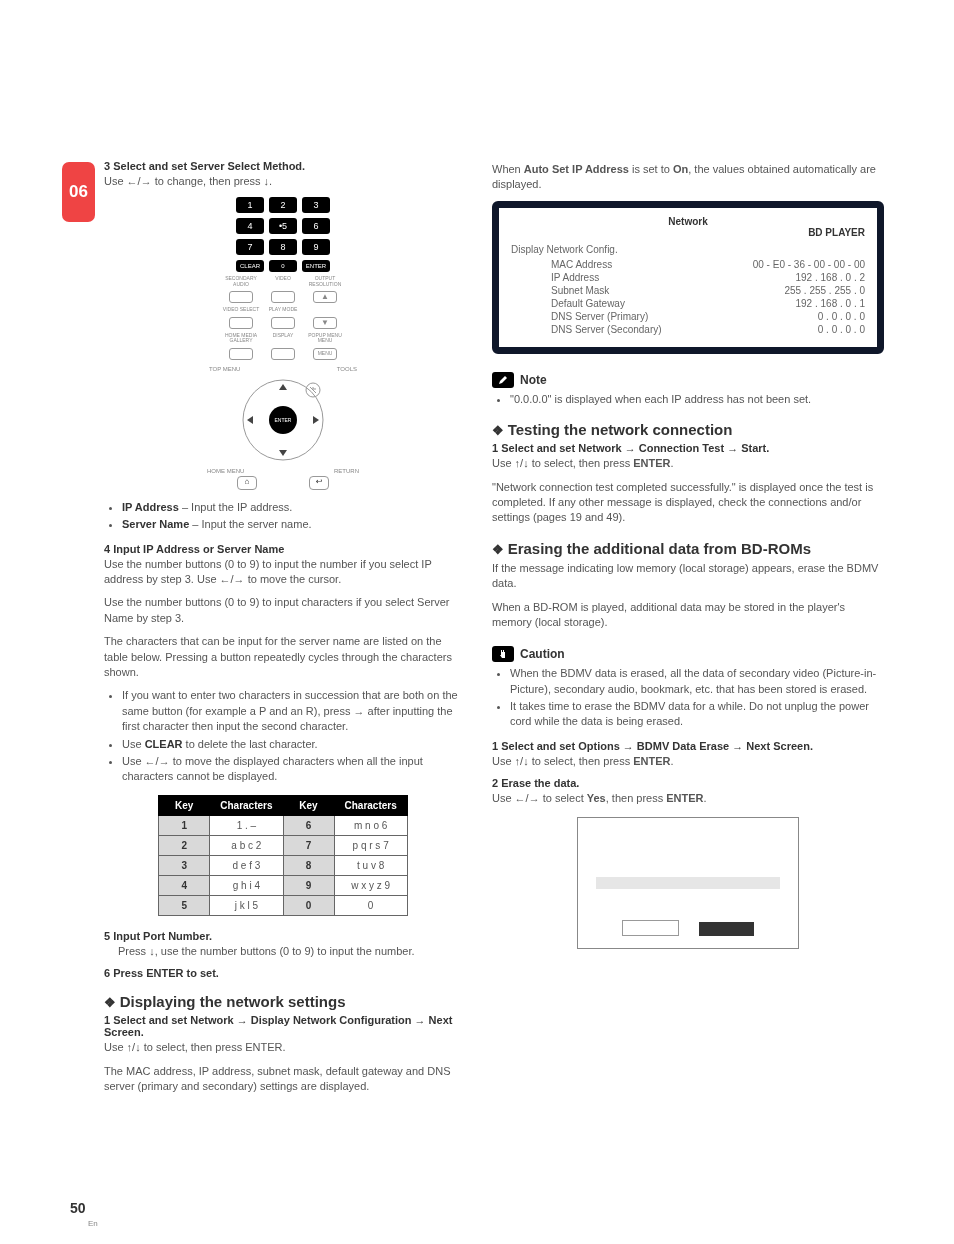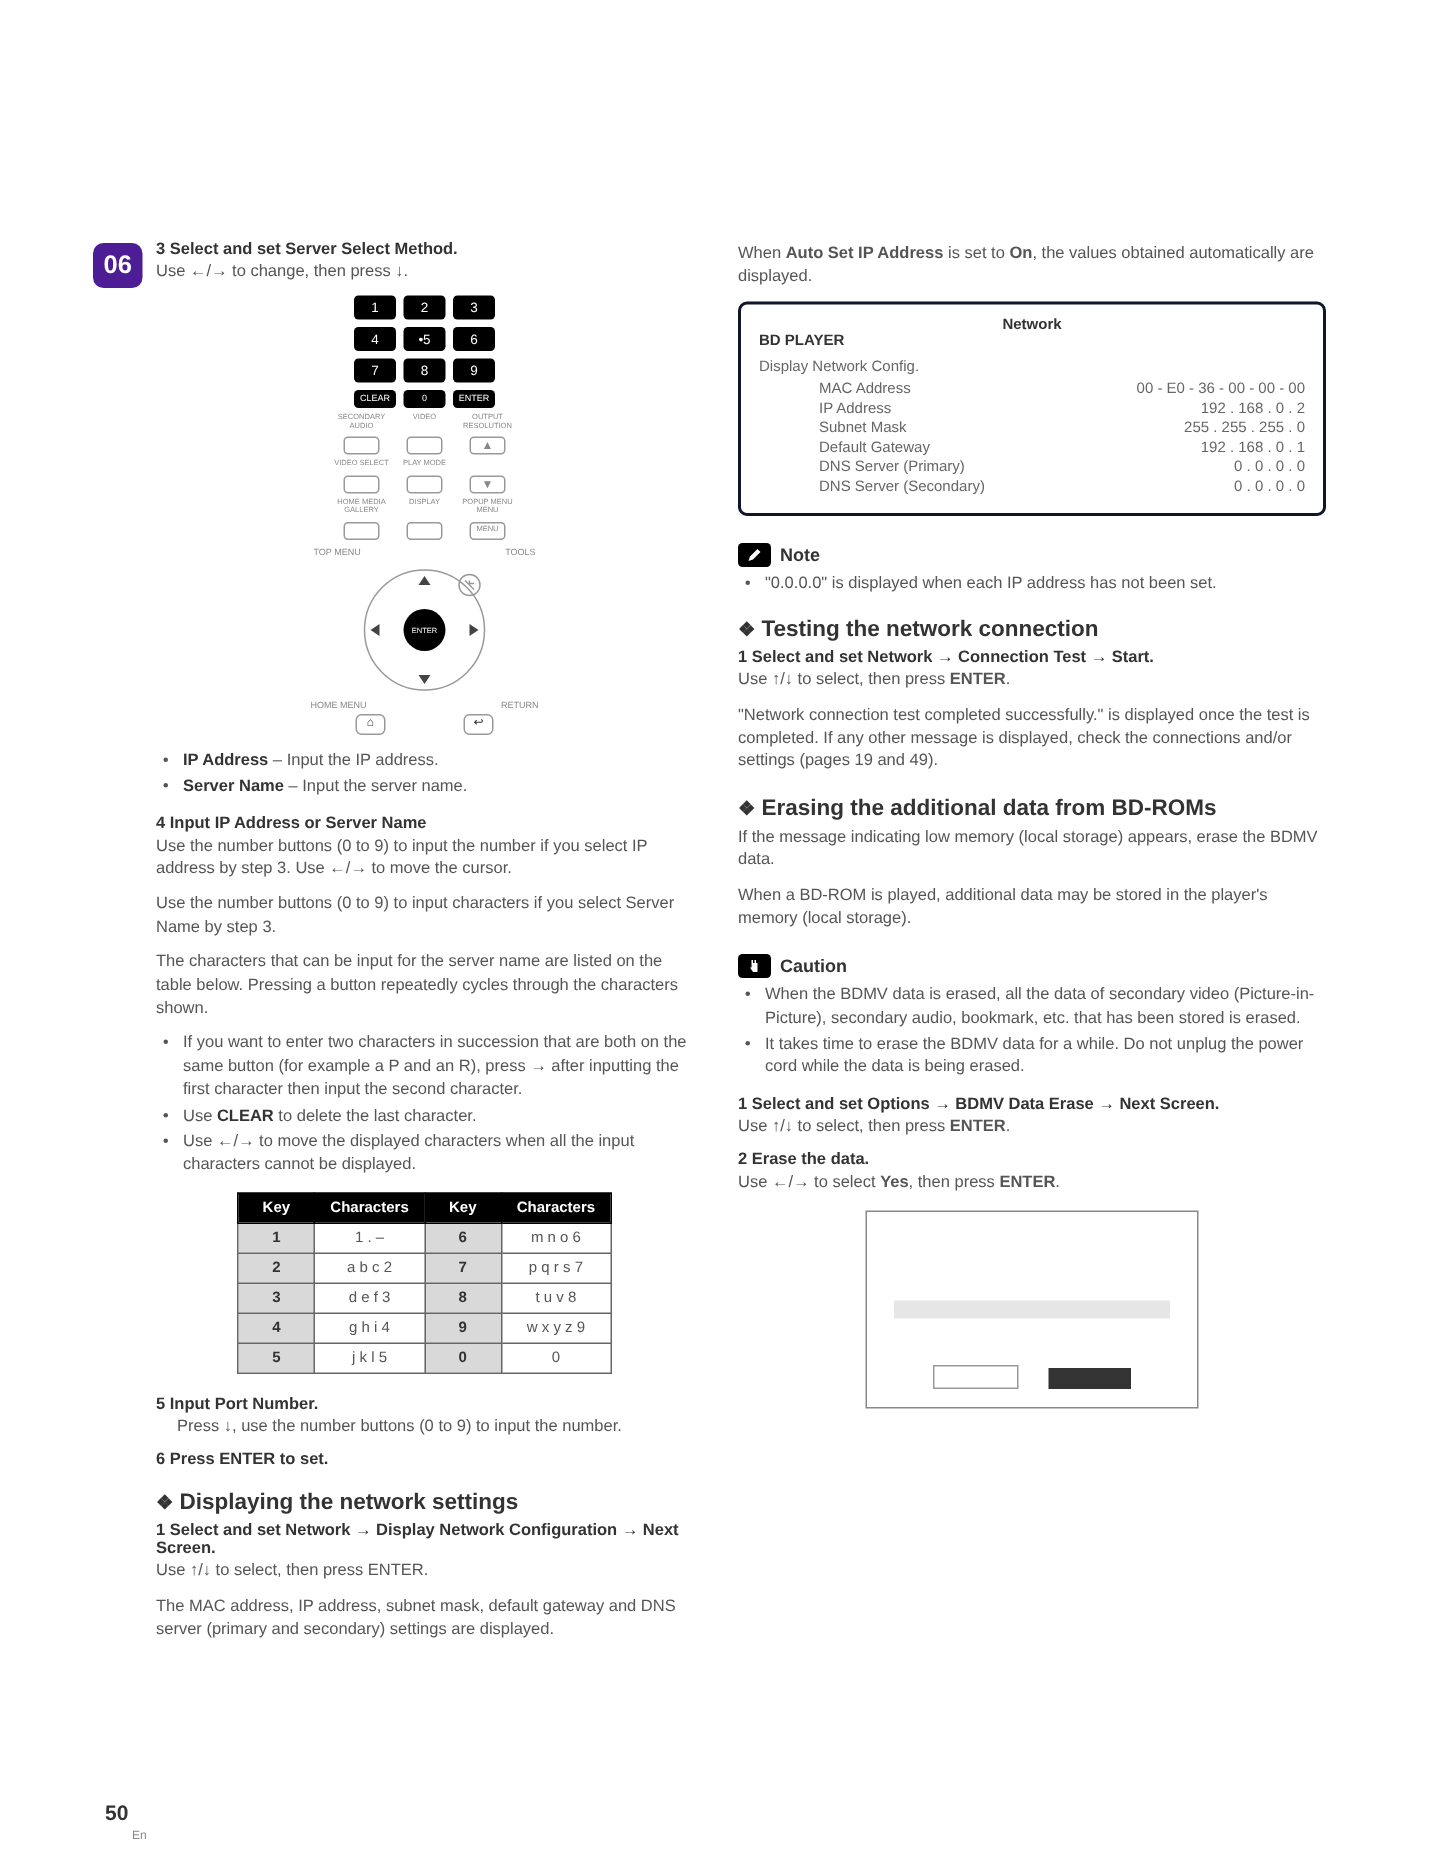--- a/index.html
+++ b/index.html
@@ -17,26 +17,26 @@
     gap: 30px;
   }
   .col {
     flex: 1;
     min-width: 0;
   }
   .chapter-badge {
     position: absolute;
     left: 62px;
     top: 162px;
-    background: #4c1d95;
+    background: #ef4444;
     color: #fff;
     border-radius: 7px;
     font-weight: bold;
     font-size: 17px;
-    padding: 5px 7px;
+    padding: 20px 7px;
   }
   .left-inner {
     padding-left: 34px;
   }
   .step-bold {
     font-weight: bold;
     font-size: 11px;
     margin: 0;
   }
   .body-text {
@@ -154,35 +154,35 @@
   .section-head {
     font-weight: bold;
     font-size: 15px;
     margin: 14px 0 4px 0;
   }
   .diamond {
     font-size: 13px;
     margin-right: 4px;
   }
   .netbox {
-    border: 2px solid #0f172a;
+    border: 7px solid #0f172a;
     border-radius: 6px;
     padding: 8px 12px 10px 12px;
     margin: 4px 0 10px 0;
     color: #666;
     font-size: 10px;
   }
   .netbox .title {
     text-align: center;
     font-weight: bold;
     color: #333;
     font-size: 10px;
   }
   .netbox .sub {
-    text-align: left;
+    text-align: right;
     font-weight: bold;
     color: #333;
     font-size: 10px;
     margin-bottom: 6px;
   }
   .netbox .row {
     display: flex;
     justify-content: space-between;
     margin: 2px 0;
     font-size: 10px;

